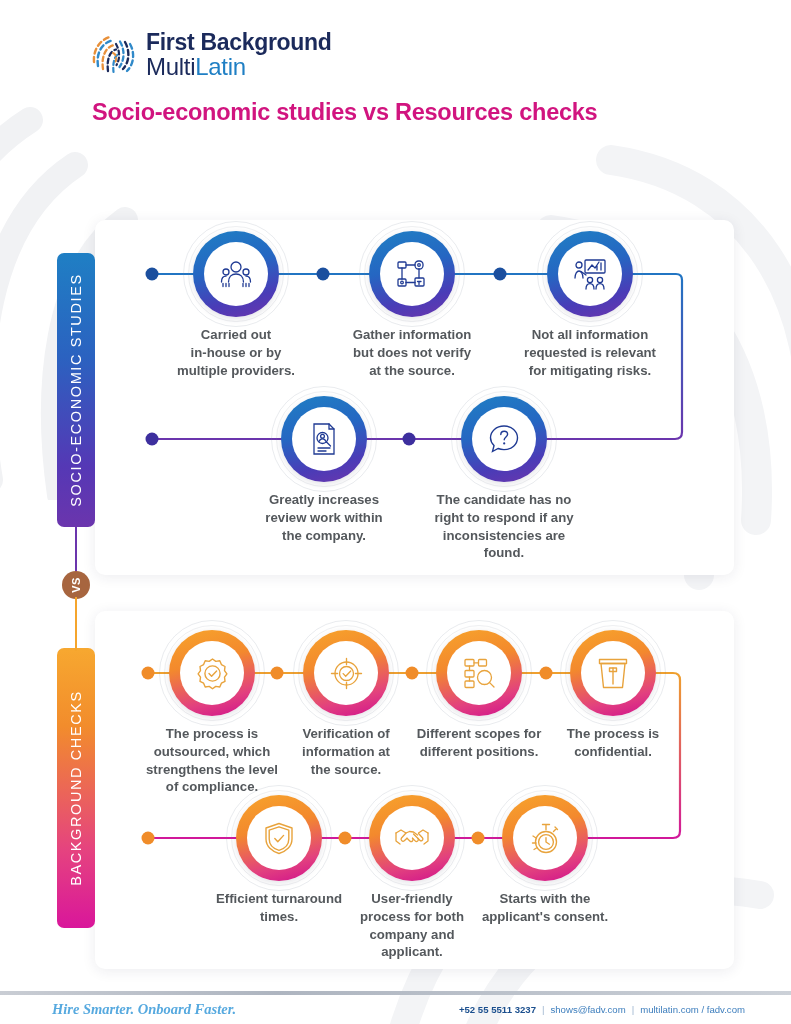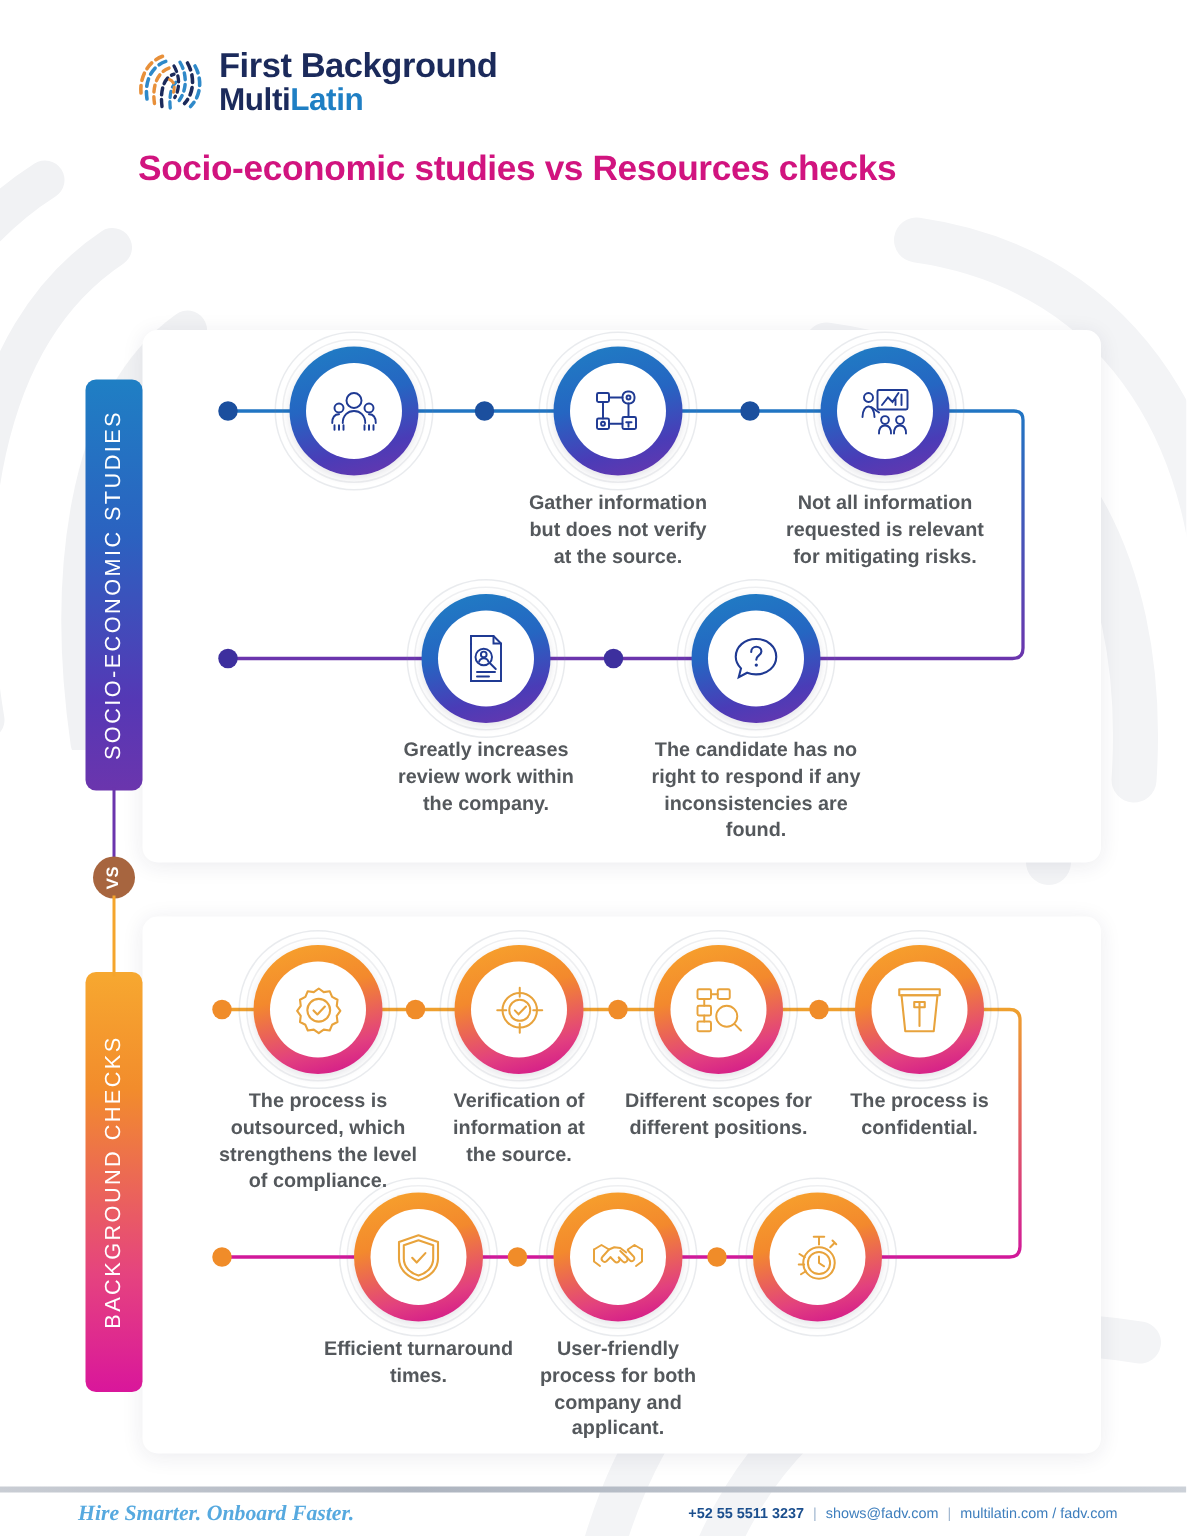--- a/index.html
+++ b/index.html
@@ -31,21 +31,21 @@
     position: absolute; left: 89px; top: 31px;
     display: flex; align-items: center; gap: 9px;
   }
   .logo-mark { width: 48px; height: 48px; flex: 0 0 48px; }
   .logo-text { line-height: 1.04; }
   .logo-l1 {
     font-size: 23px; font-weight: 700; color: #1b2a5b;
     letter-spacing: -0.3px;
   }
   .logo-l2 {
-    font-size: 21px; font-weight: 700; letter-spacing: -0.3px;
+    font-size: 24px; font-weight: 400; letter-spacing: -0.3px;
   }
   .logo-multi { color: #1b2a5b; }
   .logo-latin { color: #1f7fc4; }
 
   .page-title {
     position: absolute; left: 92px; top: 99px;
     font-size: 23.5px; font-weight: 700;
     color: #d1147f; letter-spacing: -0.25px;
   }
   .page-desc {
@@ -307,20 +307,21 @@
             <path d="M9.5 25 C9.5 19.8 12.9 17 17 17 C21.1 17 24.5 19.8 24.5 25"></path>
             <circle cx="7" cy="15" r="3"></circle>
               <path d="M2.5 25 C2.5 21 4.5 19.2 7 19.2"></path>
             <circle cx="27" cy="15" r="3"></circle>
               <path d="M31.5 25 C31.5 21 29.5 19.2 27 19.2"></path>
             <path d="M4 26.5 v3 M7 26.5 v3 M10 26.5 v3 M24 26.5 v3 M27 26.5 v3 M30 26.5 v3"></path>
           </svg>
         </div>
       </div>
     </div>
+    <div class="node-label">Carried out<br>in-house or by<br>multiple providers.</div>
   </div>
 
   <div class="node" style="left:337px; top:231px;">
     <div class="node-circle">
       <div class="halo"></div>
       <div class="halo2"></div>
       <div class="ring ring-blue">
         <div class="ring-inner">
           <svg width="32" height="32" viewBox="0 0 32 32" fill="none" stroke="#1f3a93" stroke-width="1.3" stroke-linecap="round">
             <rect x="2" y="4" width="8" height="6" rx="1"></rect>
@@ -521,20 +522,21 @@
             <circle cx="17" cy="20" r="10.5"></circle>
             <circle cx="17" cy="20" r="7.4"></circle>
             <path d="M17 20 l0-4.4 M17 20 l3.4 2.2"></path>
             <path d="M13.5 2.5 h7 M17 2.5 v5.2"></path>
             <path d="M24.5 9.5 l3-3 M26 5 l2.5 2.5"></path>
             <path d="M4 14 l3.5 2.2 M3.5 21 h3.6 M5 27.5 l3.2-2"></path>
           </svg>
         </div>
       </div>
     </div>
+    <div class="node-label">Starts with the<br>applicant's consent.</div>
   </div>
 
   <div class="footer-rule"></div>
   <div class="footer-tag">Hire Smarter. Onboard Faster.</div>
   <div class="footer-contact">
     <span class="footer-phone">+52 55 5511 3237</span>
     <span class="sep">|</span>
     <span>shows@fadv.com</span>
     <span class="sep">|</span>
     <span>multilatin.com / fadv.com</span>

